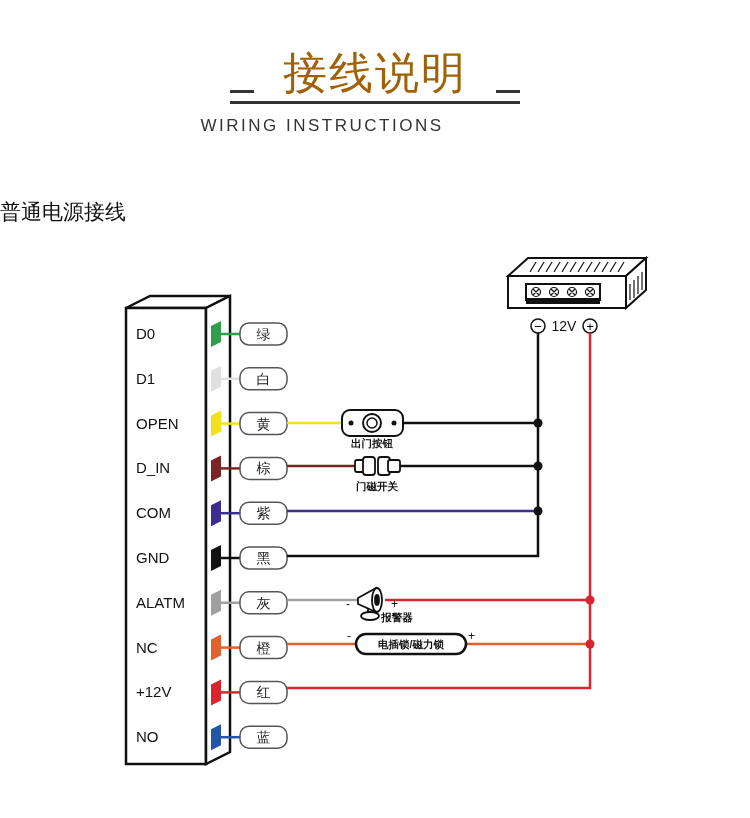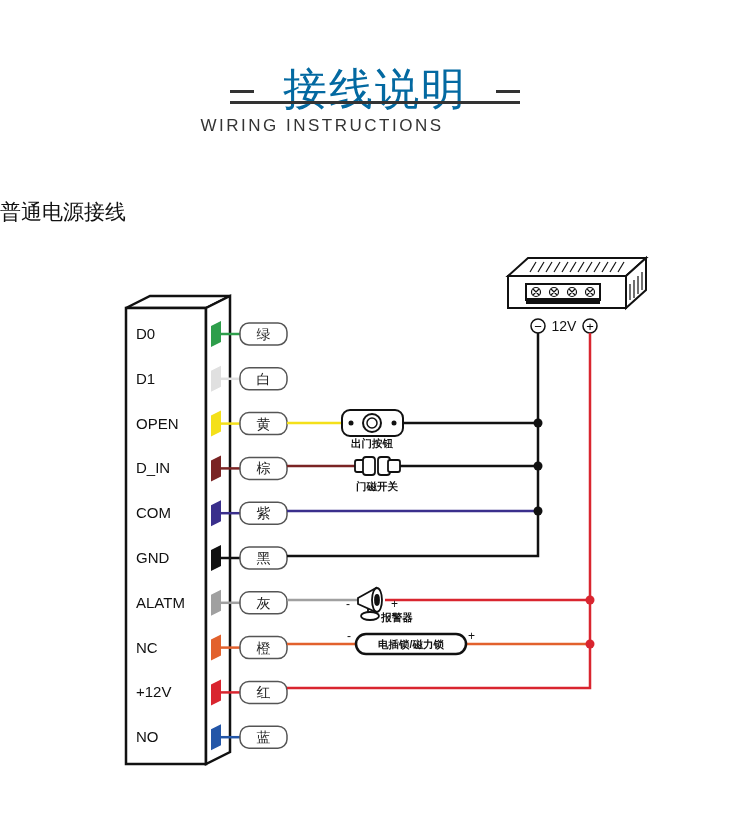--- a/index.html
+++ b/index.html
@@ -1,17 +1,17 @@
 <!DOCTYPE html>
 <html><head>
 <meta charset="utf-8">
 <style>
   html,body{margin:0;padding:0;background:#fff;}
   body{width:750px;height:818px;position:relative;overflow:hidden;font-family:"DejaVu Sans","Liberation Sans",sans-serif;}
-  .title{position:absolute;left:0;width:750px;top:44px;text-align:center;font-size:44px;color:#0369a1;letter-spacing:2px;font-weight:300;margin-top:16px;}
+  .title{position:absolute;left:0;width:750px;top:44px;text-align:center;font-size:44px;color:#a16207;letter-spacing:2px;font-weight:300;}
   .dash{position:absolute;height:3px;background:#333;}
   .subtitle{position:absolute;left:0;width:644px;top:116px;text-align:center;font-family:"Liberation Sans",sans-serif;font-size:17px;letter-spacing:2.5px;color:#333;}
   .section{position:absolute;left:0;width:750px;top:198px;text-align:left;font-size:21px;color:#111;}
   svg text{font-family:"Liberation Sans","DejaVu Sans",sans-serif;}
   .term{font-size:15px;fill:#111;}
   .pill-text{font-size:14px;fill:#222;}
   .dev-text{font-size:10.5px;font-weight:bold;fill:#111;}
 </style>
 </head>
 <body>

